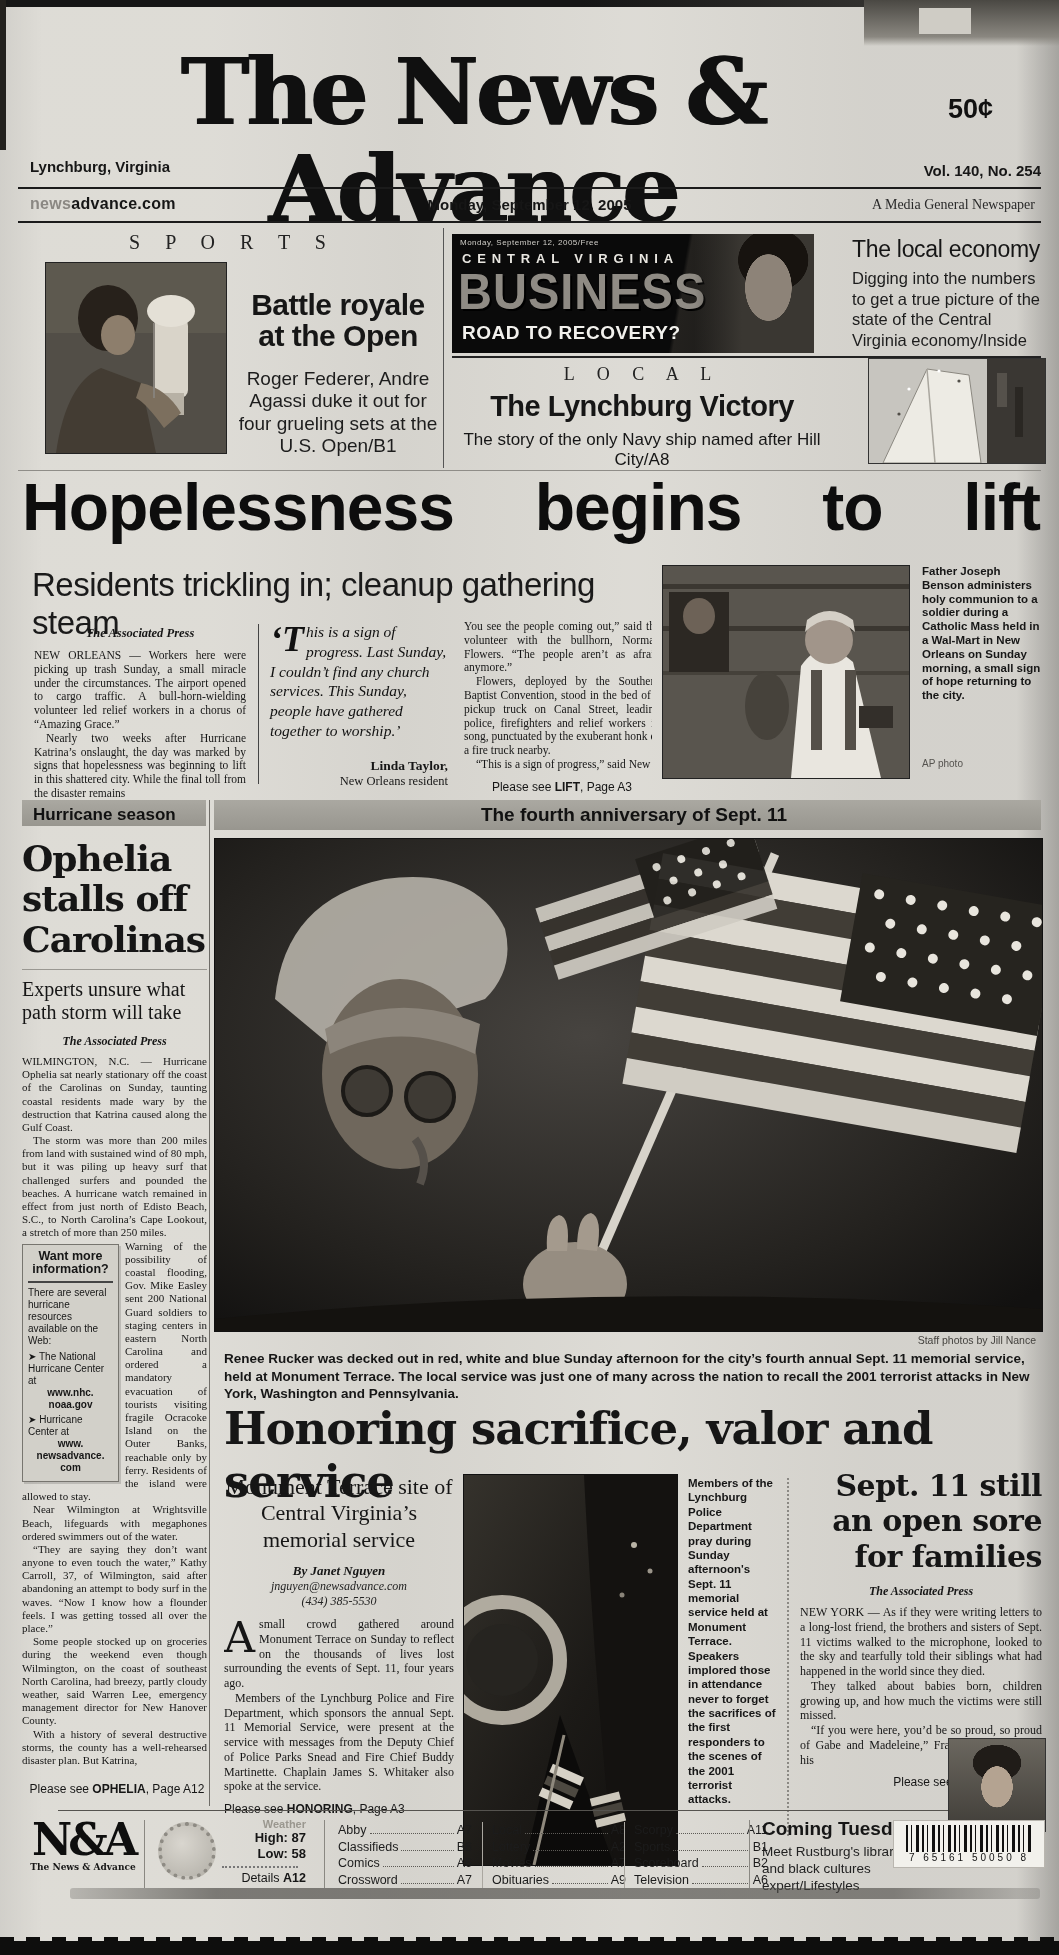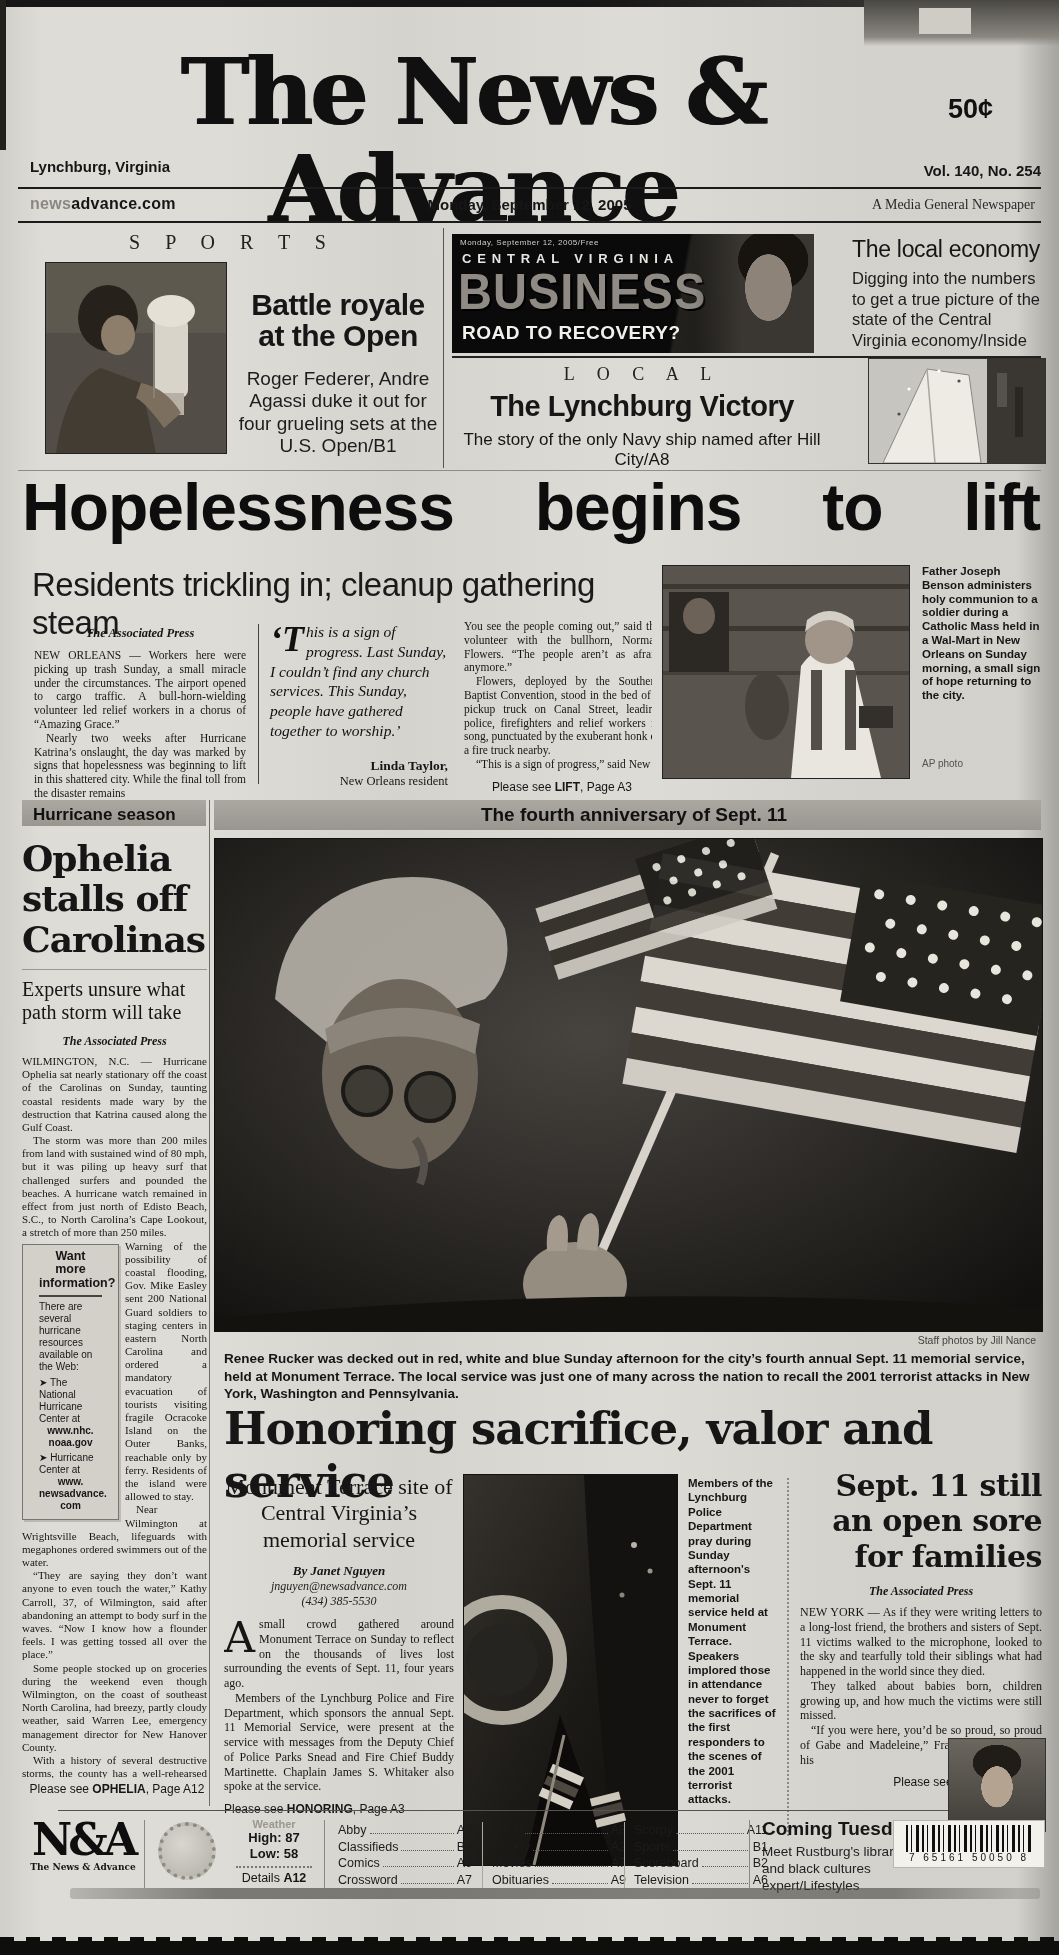--- a/index.html
+++ b/index.html
@@ -95,21 +95,21 @@
   .col-vrule{left:209px;top:800px;height:1006px;border-left:1px solid #6e6c67;}
 
   
   .oph{left:22px;top:838px;width:185px;height:940px;overflow:hidden;}
   .oph-head{font-family:"DejaVu Serif",serif;font-weight:bold;font-size:36px;line-height:1.12;letter-spacing:-1px;}
   .oph-sub{font-size:20px;line-height:1.15;margin-top:10px;border-top:1px solid #9a9892;padding-top:8px;}
   .oph-byline{text-align:center;font-weight:bold;font-style:italic;font-size:12px;margin:10px 0 6px;}
   .oph-body p{margin:0;text-indent:11px;font-size:11px;line-height:1.2;text-align:justify;}
   .oph-body p:first-child{text-indent:0;}
   .infobox{float:left;width:97px;margin:4px 6px 2px 0;border:1px solid #77756f;background:#d2d0c9;
-      box-shadow:2px 2px 0 rgba(0,0,0,.15);padding:5px 16px 7px;box-sizing:border-box;font-family:"Liberation Sans",sans-serif;}
+      box-shadow:2px 2px 0 rgba(0,0,0,.15);padding:5px 5px 7px;box-sizing:border-box;font-family:"Liberation Sans",sans-serif;}
   .infobox h4{margin:0 0 3px;text-align:center;font-size:12.5px;line-height:1.1;border-bottom:2px solid #444;padding-bottom:4px;}
   .infobox .intro{font-size:10px;line-height:1.2;margin:4px 0;}
   .infobox .lk{font-size:10px;line-height:1.2;margin-top:3px;}
   .infobox .lk .u{display:block;text-align:center;font-weight:bold;}
   .oph-jump{position:absolute;left:22px;top:1782px;width:190px;font-family:"Liberation Sans",sans-serif;font-size:12px;text-align:center;}
 
   
   .flag-photo{left:214px;top:838px;width:827px;height:492px;border:1px solid #111;}
   .s11-credit{left:214px;top:1334px;width:822px;text-align:right;font-family:"Liberation Sans",sans-serif;font-size:10.5px;color:#44423e;}
   .s11-cap{left:224px;top:1350px;width:816px;font-family:"Liberation Sans",sans-serif;font-weight:bold;font-size:13.5px;line-height:1.3;}
@@ -135,21 +135,21 @@
 
   
   .foot-rule{left:58px;top:1810px;width:983px;border-top:1px solid #55534f;}
   .footer{left:22px;top:1816px;width:1019px;height:86px;font-family:"Liberation Sans",sans-serif;}
   .na-logo{position:absolute;left:6px;top:4px;width:110px;text-align:center;}
   .na-logo .na{font-family:"DejaVu Serif",serif;font-weight:bold;font-size:44px;line-height:.9;letter-spacing:-4px;color:#0e0e0e;}
   .na-logo .cap{font-family:"DejaVu Serif",serif;font-size:9px;font-weight:bold;margin-top:2px;}
   .f-vr{position:absolute;top:4px;height:68px;border-left:1px solid #8a8882;}
   .seal{position:absolute;left:136px;top:6px;width:58px;height:58px;border-radius:50%;
       border:4px dotted #8e8b84;background:radial-gradient(circle at 40% 35%,#d9d6cf,#b3b0a8);box-sizing:border-box;}
-  .weather{position:absolute;left:206px;top:2px;width:92px;text-align:center;}
+  .weather{position:absolute;left:192px;top:2px;width:92px;text-align:right;}
   .weather .wl{font-weight:bold;font-size:11px;color:#9a978f;}
   .weather .hi,.weather .lo{font-weight:bold;font-size:13px;line-height:1.25;}
   .weather .dots-h{border-top:2px dotted #777;margin:3px 8px;}
   .weather .det{font-size:12.5px;}
   .weather .det b{font-weight:bold;}
   .idx{position:absolute;top:6px;width:134px;font-size:12.5px;}
   .idx-row{display:flex;align-items:baseline;line-height:16.5px;color:#1c1c1c;}
   .idx-row .dots{flex:1;border-bottom:1.5px dotted #5d5b56;margin:0 3px 3px;}
   .idx2c,.idx3c{border-left:1px solid #aaa7a0;padding-left:9px;}
   .coming{position:absolute;left:740px;top:2px;width:190px;}

